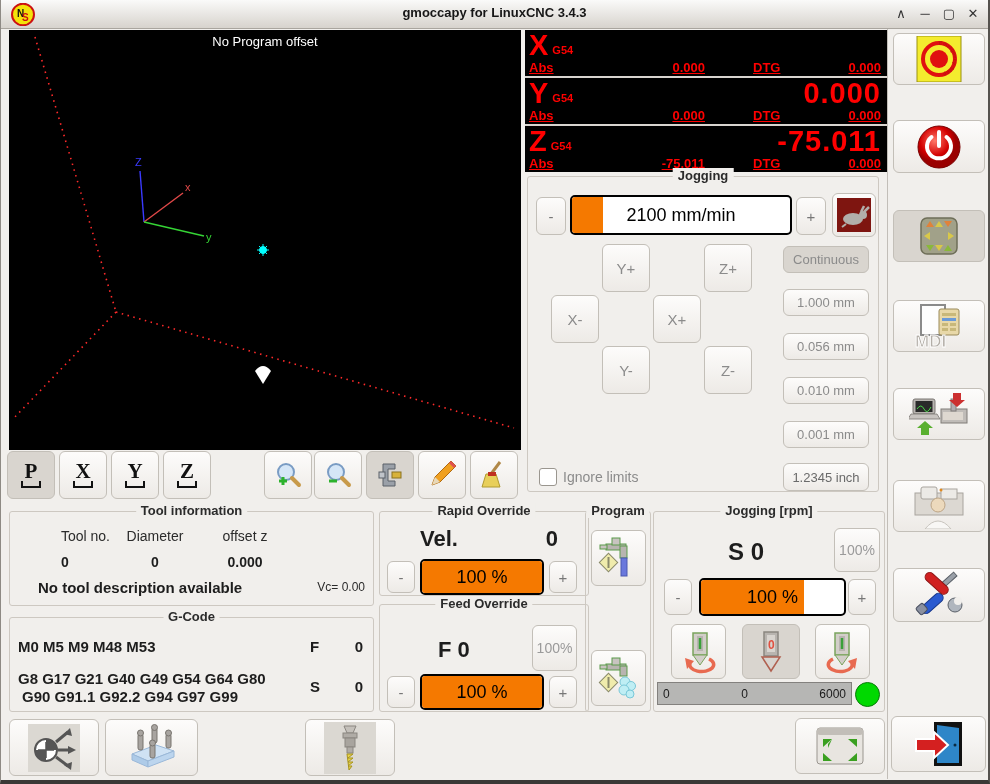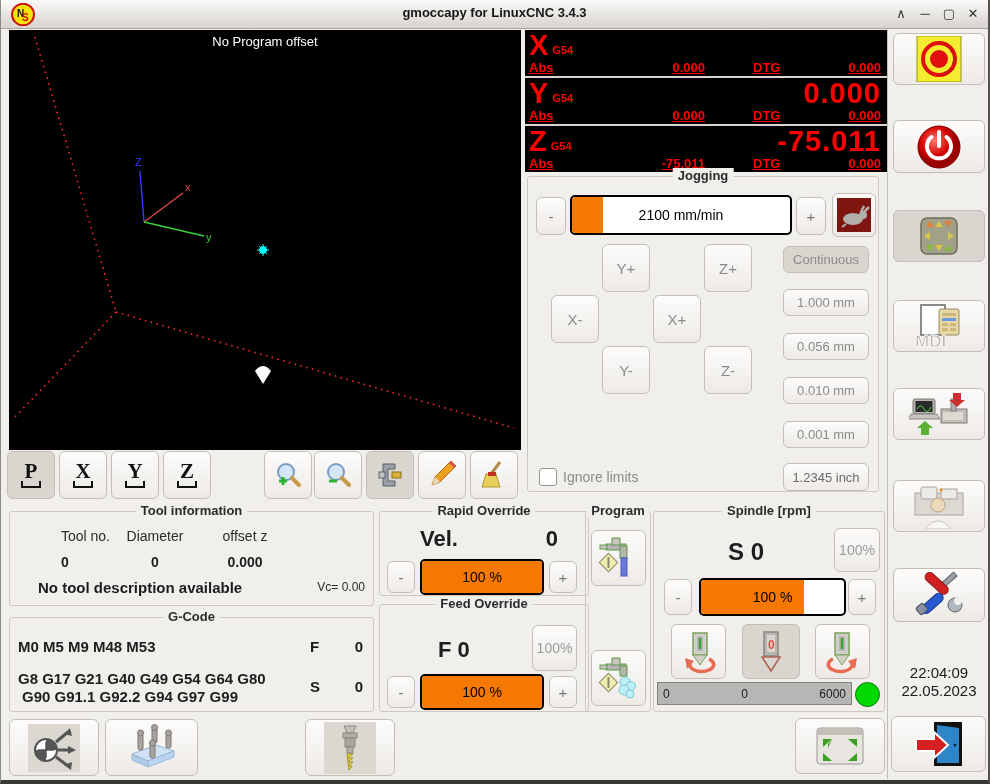--- a/index.html
+++ b/index.html
@@ -20,21 +20,21 @@
   .btn.pressed{background:#d9d5cf;}
   .graytx{color:#8b8b8b;}
   
   .frame{position:absolute;border:1px solid #cdc8c1;border-radius:3px;box-sizing:border-box;}
   .ftitle{position:absolute;top:-9px;left:50%;transform:translateX(-50%);background:#f1efec;
     padding:0 5px;font-weight:bold;font-size:13px;color:#2b2b2b;white-space:nowrap;z-index:3;}
   
   .slider{position:absolute;background:#fff;border:2px solid #000;border-radius:5px;
     box-sizing:border-box;overflow:hidden;display:flex;align-items:center;justify-content:center;}
   .slider .fill{position:absolute;left:0;top:0;bottom:0;background:#f57900;}
-  .slider .stext{position:relative;font-size:14px;color:#000;z-index:2;}
+  .slider .stext{position:relative;font-size:18px;color:#000;z-index:2;}
   .pmbtn{font-size:15px;color:#777;}
   
   .preview{position:absolute;left:8px;top:30px;width:512px;height:420px;background:#000;}
   .noprog{position:absolute;left:0;right:0;top:4px;text-align:center;color:#fff;font-size:13px;}
   
   .dro{position:absolute;left:524px;top:30px;width:362px;height:142px;display:flex;
     flex-direction:column;gap:2px;background:#d8d4cf;}
   .dro-block{position:relative;flex:1;background:#000;color:#f00;}
   .dro-r1{position:absolute;left:4px;right:6px;top:0;height:30px;display:flex;align-items:flex-start;}
   .dro-letter{font-size:29px;font-weight:bold;line-height:30px;}
@@ -328,24 +328,20 @@
     <svg width="52" height="48" viewBox="0 0 52 48">
       <rect x="6" y="28" width="26" height="9" rx="4.5" transform="rotate(-42 19 32)" fill="#2a5ad0" stroke="#16368a" stroke-width="1"></rect>
       <rect x="28" y="6" width="16" height="5" transform="rotate(-42 36 8)" fill="#9aa0a8" stroke="#5a6068"></rect>
       <rect x="10" y="8" width="28" height="9" rx="4.5" transform="rotate(42 24 12)" fill="#d02020" stroke="#8a1010" stroke-width="1"></rect>
       <circle cx="42" cy="34" r="7" fill="#b0b6be" stroke="#5a6068"></circle>
       <circle cx="45" cy="30" r="4" fill="#f1efec"></circle>
       <rect x="4" y="34" width="9" height="9" rx="2" transform="rotate(-42 8 38)" fill="#8a90a0" stroke="#4a5060"></rect>
     </svg>
   </div>
 
-  <div class="clock" style="top:664px;">
-    <div>22:04:09</div>
-    <div>22.05.2023</div>
-  </div>
 
   <div class="frame" style="left:8px;top:511px;width:365px;height:95px;">
     <span class="ftitle">Tool information</span>
     <div style="position:absolute;left:10px;top:16px;width:270px;display:flex;font-size:14px;color:#2b2b2b;">
       <span style="width:90px;text-align:right;">Tool no.</span>
       <span style="width:90px;text-align:center;">Diameter</span>
       <span style="width:90px;text-align:center;">offset z</span>
     </div>
     <div style="position:absolute;left:10px;top:42px;width:270px;display:flex;font-size:14px;font-weight:bold;color:#1d1d1d;">
       <span style="width:90px;text-align:center;">0</span>
@@ -414,21 +410,21 @@
         <circle cx="33" cy="30" r="4.5" fill="#bfeef4" stroke="#7ac8d8"></circle>
         <circle cx="26" cy="34" r="5" fill="#bfeef4" stroke="#7ac8d8"></circle>
         <circle cx="32" cy="38" r="4" fill="#bfeef4" stroke="#7ac8d8"></circle>
         <rect x="4" y="20" width="13" height="13" transform="rotate(45 10.5 26.5)" fill="#f0ecac" stroke="#8a8a6a"></rect>
         <line x1="10.5" y1="21" x2="10.5" y2="32" stroke="#8a8a6a" stroke-width="2"></line>
       </svg>
     </div>
   </div>
 
   <div class="frame" style="left:652px;top:511px;width:232px;height:201px;">
-    <span class="ftitle">Spindle [rpm]</span>
+    <span class="ftitle">Jogging [rpm]</span>
     <span class="lbl boldtx" style="left:74px;top:26px;font-size:24px;">S 0</span>
     <div class="btn" style="left:180px;top:16px;width:46px;height:44px;font-size:14px;color:#9a9a9a;">100%</div>
     <div class="btn pmbtn" style="left:10px;top:67px;width:28px;height:36px;">-</div>
     <div class="slider" style="left:45px;top:66px;width:147px;height:38px;">
       <div class="fill" style="width: 72%;"></div>
       <span class="stext">100 %</span>
     </div>
     <div class="btn pmbtn" style="left:194px;top:67px;width:28px;height:36px;">+</div>
 
     <div class="btn" style="left:17px;top:112px;width:55px;height:55px;">

